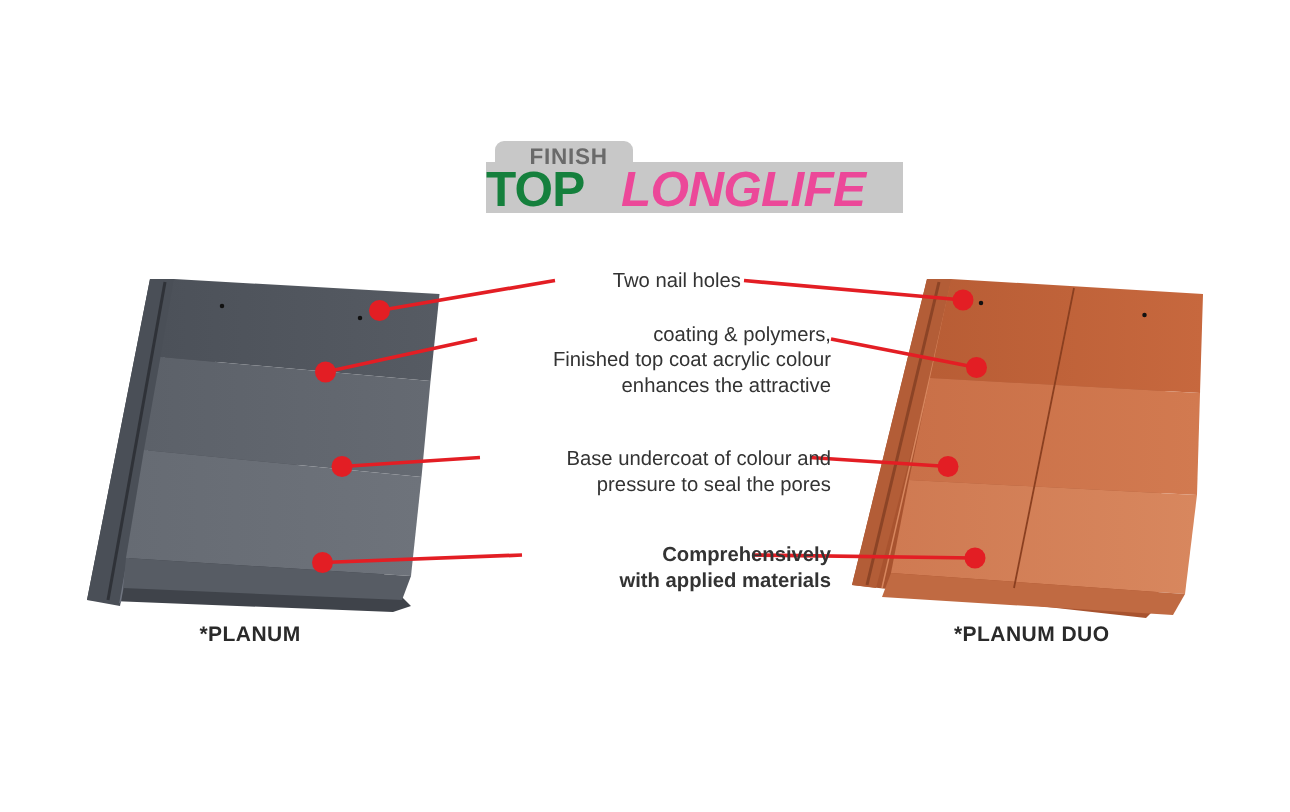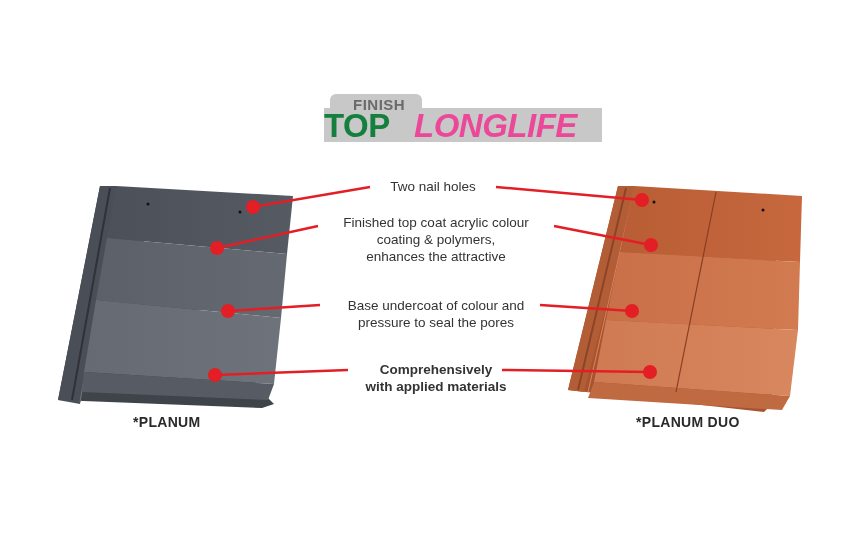--- a/index.html
+++ b/index.html
@@ -4,21 +4,21 @@
   <style>
     html, body { margin: 0; padding: 0; background: #ffffff; }
     body { width: 860px; height: 541px; position: relative; overflow: hidden; font-family: "Liberation Sans", sans-serif; }
     .logo { position: absolute; left: 318px; top: 94px; width: 284px; height: 52px; }
     .logo-tab { position: absolute; left: 12px; top: 0; width: 92px; height: 22px; background: #c8c8c8; border-radius: 6px 6px 0 0; }
     .logo-bar { position: absolute; left: 6px; top: 14px; width: 278px; height: 34px; background: #c8c8c8; }
     .logo-finish { position: absolute; left: 22px; top: 2px; font-size: 15px; font-weight: bold; color: #6a6a6a; letter-spacing: 0.5px; margin-left: 13px; }
     .logo-top { position: absolute; left: 6px; top: 14px; font-size: 33px; font-weight: bold; color: #15803d; letter-spacing: -0.5px; line-height: 36px; }
     .logo-longlife { position: absolute; left: 96px; top: 14px; font-size: 33px; font-weight: bold; color: #ec4899; letter-spacing: -0.5px; line-height: 36px; font-style: italic; }
     svg.scene { position: absolute; left: 0; top: 0; }
-    .label { position: absolute; font-family: "Liberation Sans", sans-serif; font-size: 13.5px; line-height: 17px; color: #333333; text-align: center; }
+    .label { position: absolute; font-family: "Liberation Sans", sans-serif; font-size: 13.5px; line-height: 17px; color: #333333; text-align: right; }
     .tile-caption { position: absolute; font-size: 14px; font-weight: bold; color: #2a2a2a; letter-spacing: 0.3px; }
   </style>
 </head>
 <body>
 
 <div class="logo">
   <div class="logo-tab"></div>
   <div class="logo-bar"></div>
   <div class="logo-finish">FINISH</div>
   <div class="logo-top">TOP</div>
@@ -101,22 +101,22 @@
     <circle cx="632" cy="311" r="7" stroke="none"></circle>
     <circle cx="650" cy="372" r="7" stroke="none"></circle>
   </g>
 </svg>
 
 <div class="label" style="left:372px; top:178px; width:122px;">
   <span>Two nail holes</span>
 </div>
 
 <div class="label" style="left:318px; top:214px; width:236px;">
+  <div>coating &amp; polymers,</div>
   <div>Finished top coat acrylic colour</div>
-  <div>coating &amp; polymers,</div>
   <div>enhances the attractive</div>
 </div>
 
 <div class="label" style="left:318px; top:297px; width:236px;">
   <div>Base undercoat of colour and</div>
   <div>pressure to seal the pores</div>
 </div>
 
 <div class="label" style="left:318px; top:361px; width:236px;font-weight:bold;">
   <div>Comprehensively</div>

